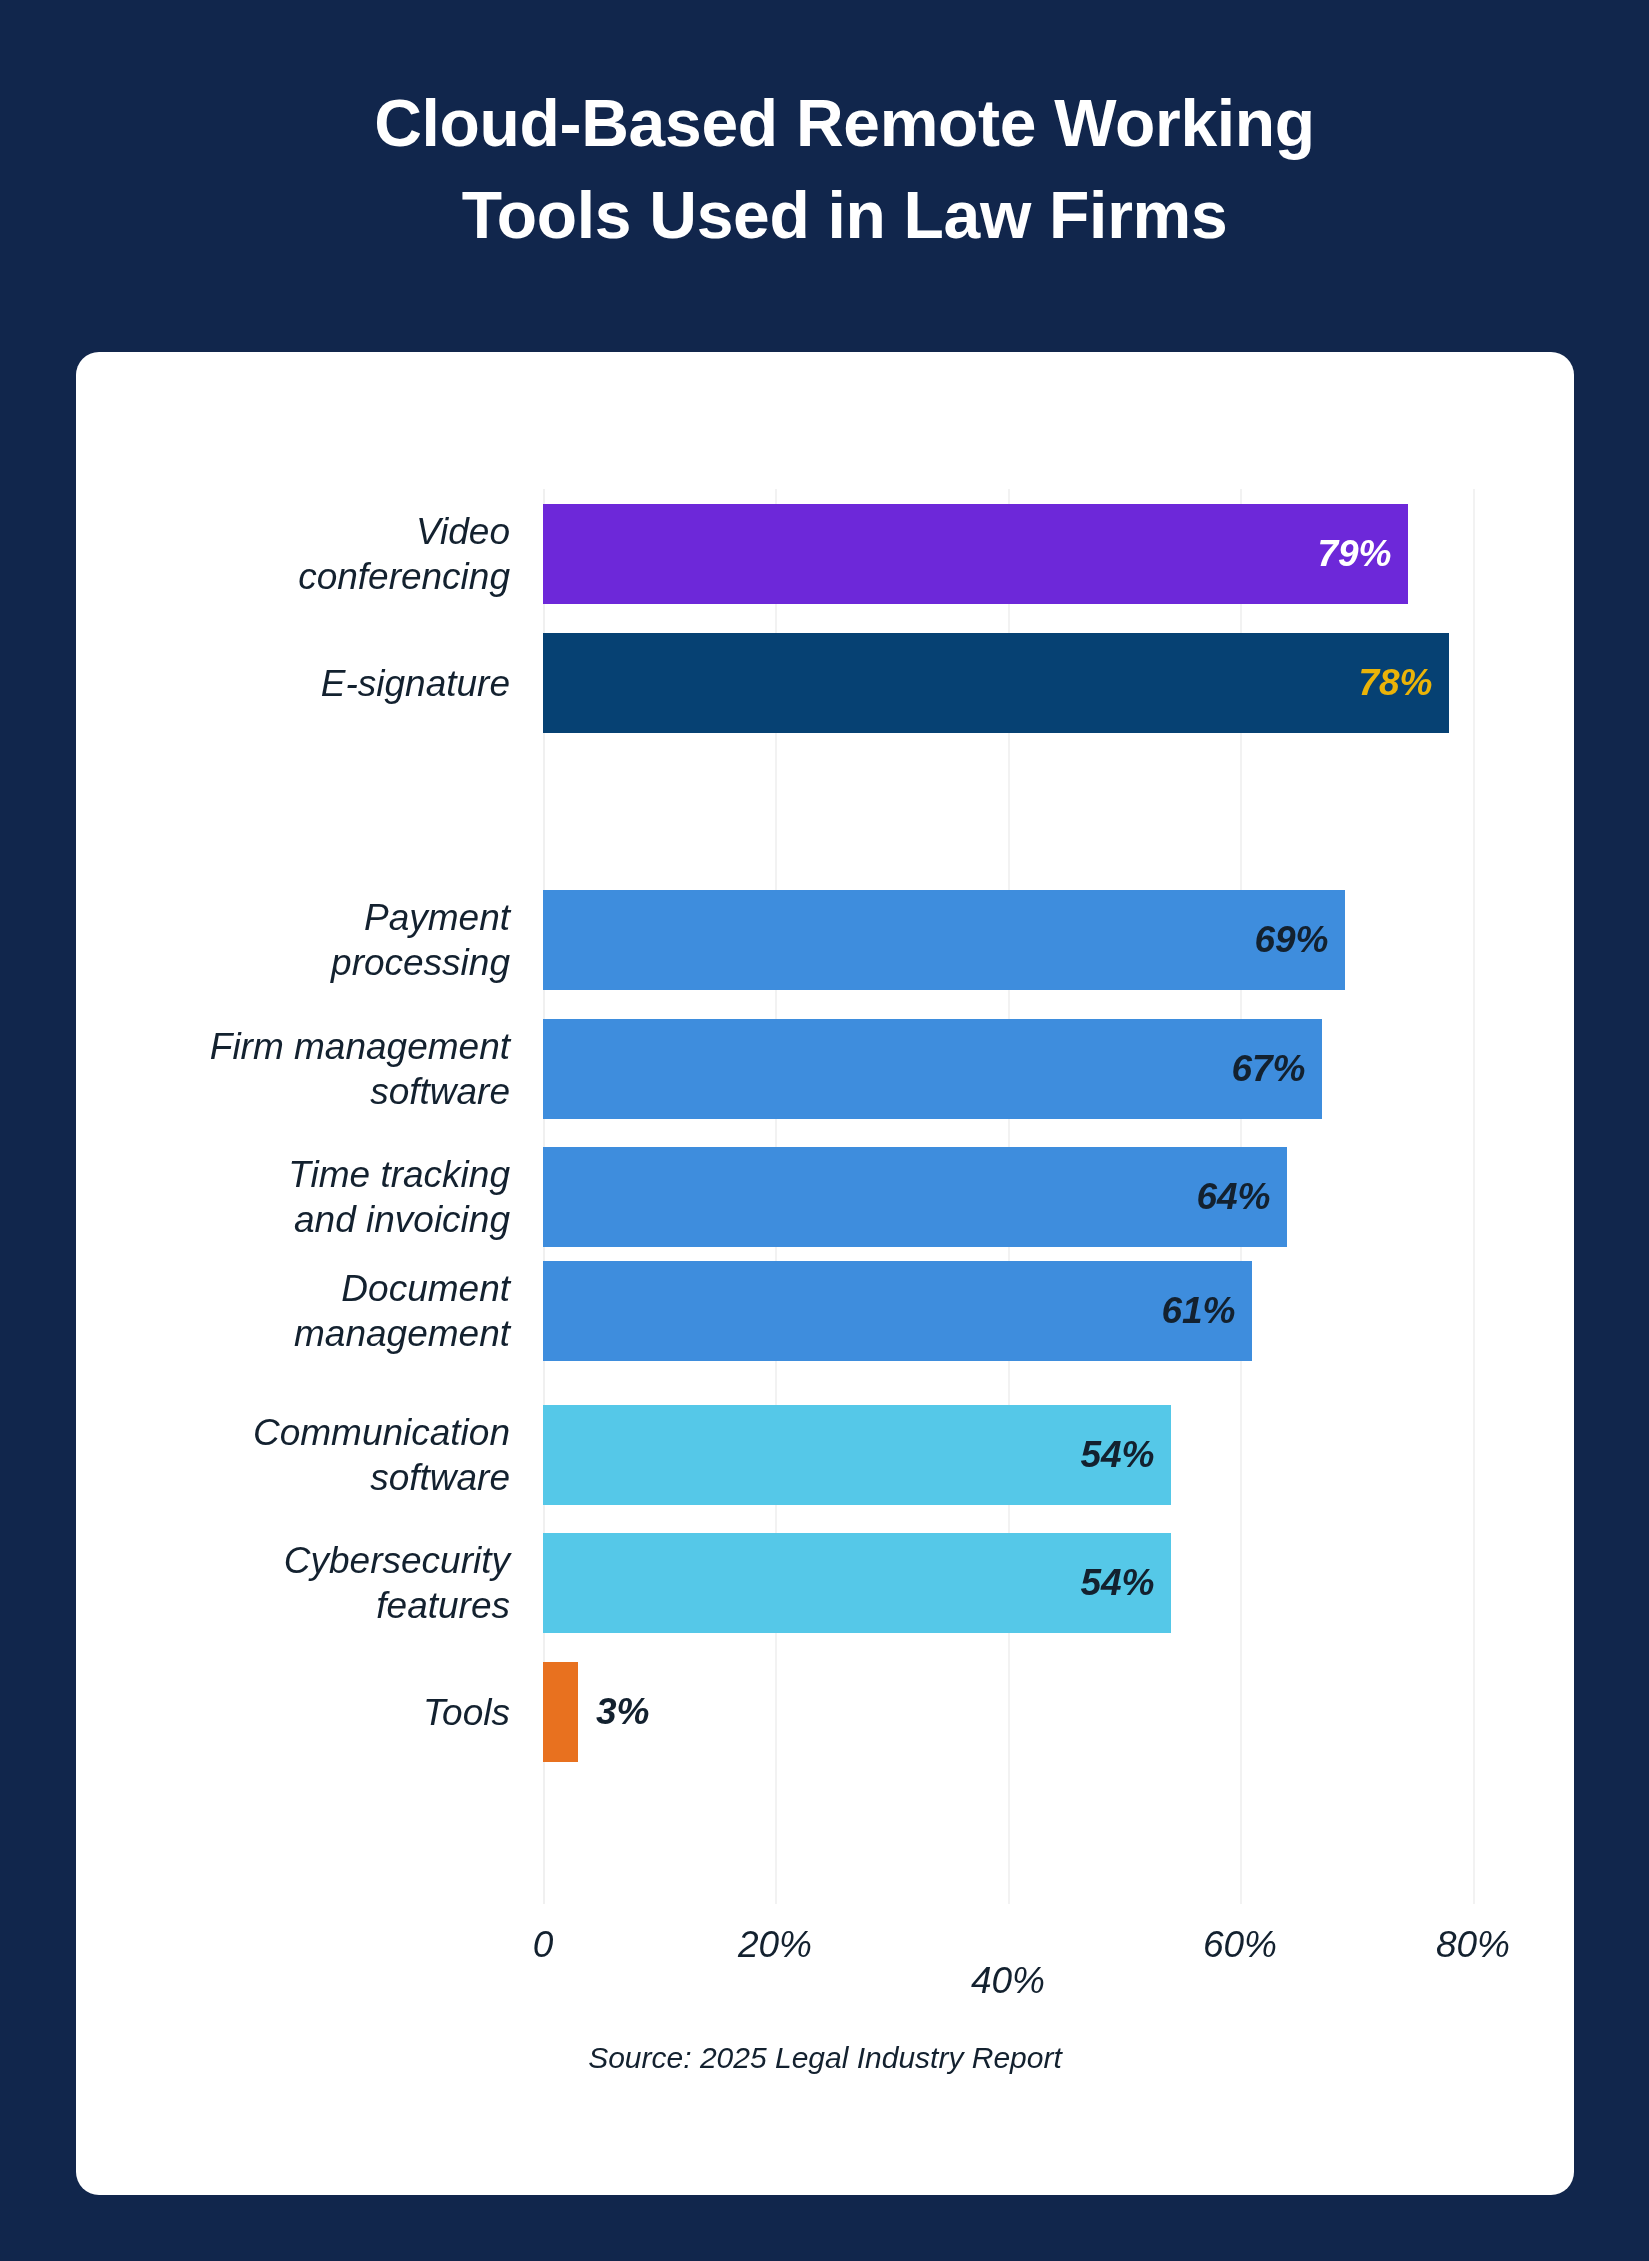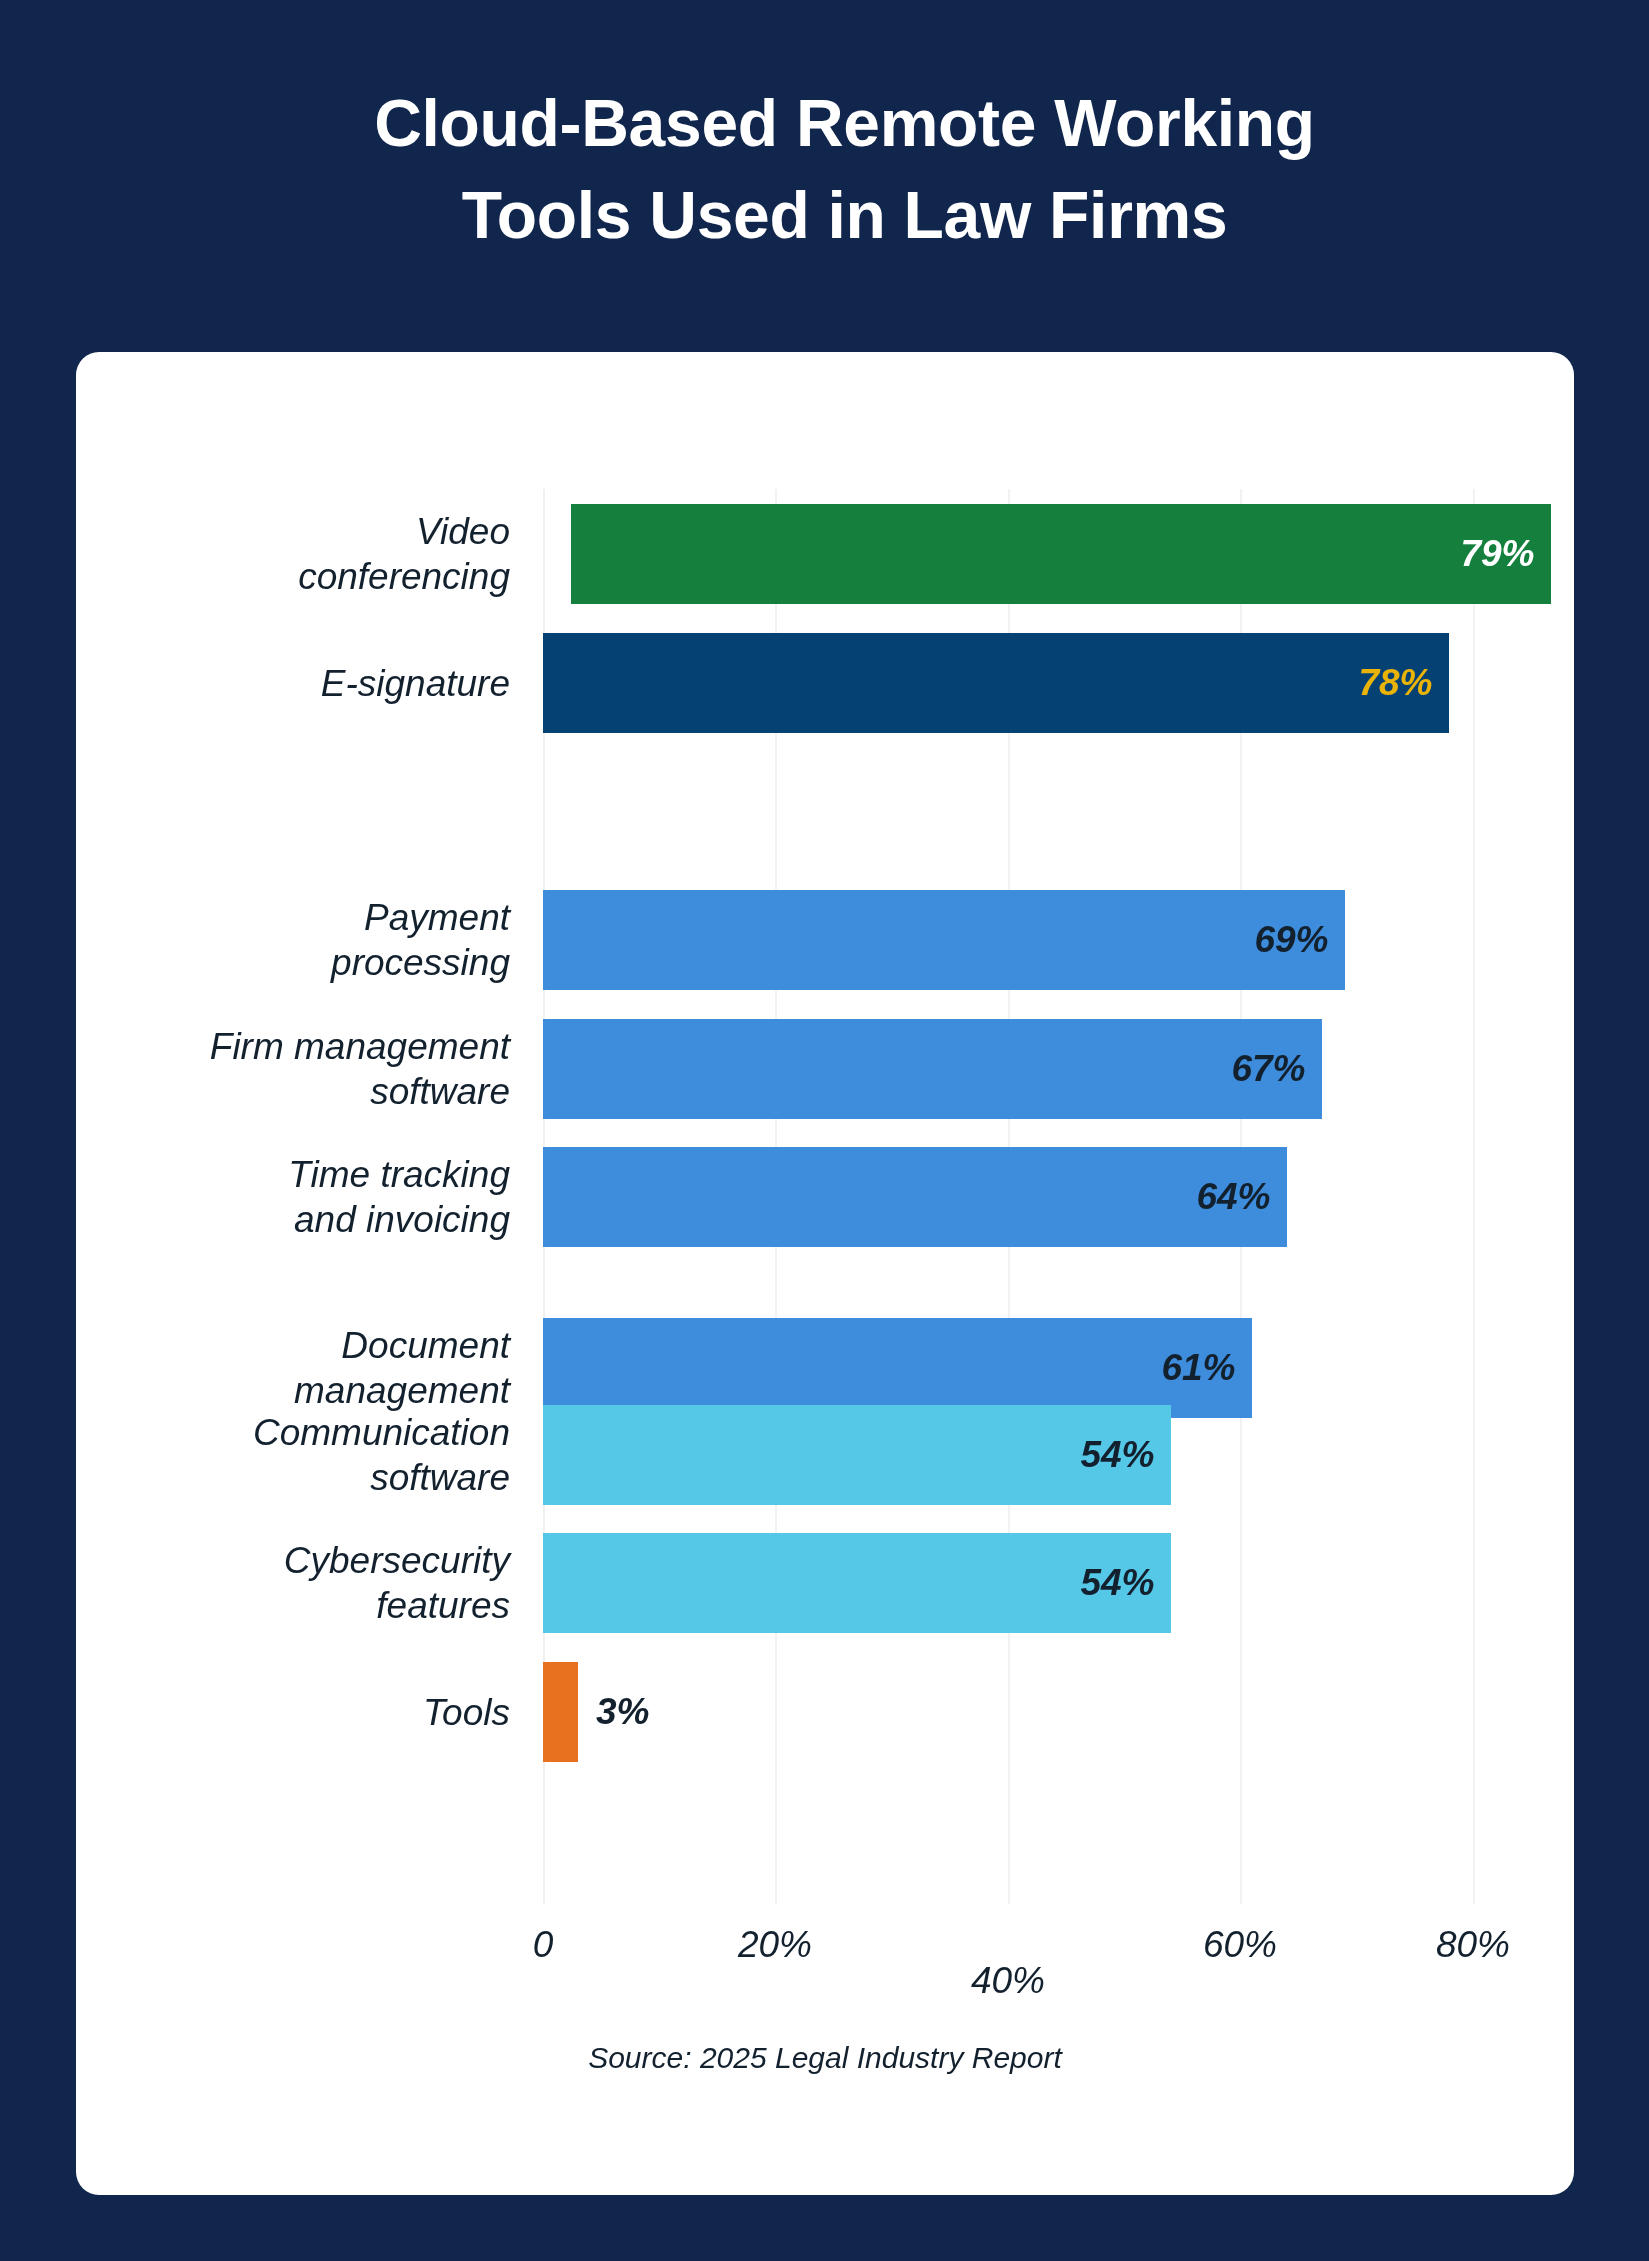--- a/index.html
+++ b/index.html
@@ -175,21 +175,21 @@
           <div class="gridline axis-zero" style="left: 0px;"></div>
           <div class="gridline" style="left: 232px;"></div>
           <div class="gridline" style="left: 465px;"></div>
           <div class="gridline" style="left: 697px;"></div>
           <div class="gridline" style="left: 930px;"></div>
         </div>
       <div class="rows" id="rows">
           <div class="row" style="top: 0px; height: 129px;">
             <div class="row-label">Video
 conferencing</div>
-            <div class="bar" style="width: 980px; background: #15803d; margin-left: 28px;">
+            <div class="bar" style="width: 865px; background: #6d28d9;">
               <span class="bar-value inside-light" style="color: rgb(255, 255, 255);">79%</span>
             </div>
           </div>
           <div class="row" style="top: 129px; height: 129px;">
             <div class="row-label">E-signature</div>
             <div class="bar" style="width: 906px; background: rgb(6, 65, 115);">
               <span class="bar-value inside-light" style="color: #eab308;">78%</span>
             </div>
           </div>
           <div class="row" style="top: 386px; height: 129px;">
@@ -206,21 +206,21 @@
               <span class="bar-value inside-dark" style="color: rgb(19, 33, 47);">67%</span>
             </div>
           </div>
           <div class="row" style="top: 643px; height: 129px;">
             <div class="row-label">Time tracking
 and invoicing</div>
             <div class="bar" style="width: 744px; background: rgb(62, 141, 221);">
               <span class="bar-value inside-dark" style="color: rgb(19, 33, 47);">64%</span>
             </div>
           </div>
-          <div class="row" style="top: 814px; height: 129px;">
+          <div class="row" style="top: 757px; height: 129px;">
             <div class="row-label">Document
 management</div>
             <div class="bar" style="width: 709px; background: rgb(62, 141, 221);">
               <span class="bar-value inside-dark" style="color: rgb(19, 33, 47);">61%</span>
             </div>
           </div>
           <div class="row" style="top: 901px; height: 129px; padding-left: 18px;">
             <div class="row-label">Communication
 software</div>
             <div class="bar" style="width: 628px; background: rgb(85, 200, 232);">

